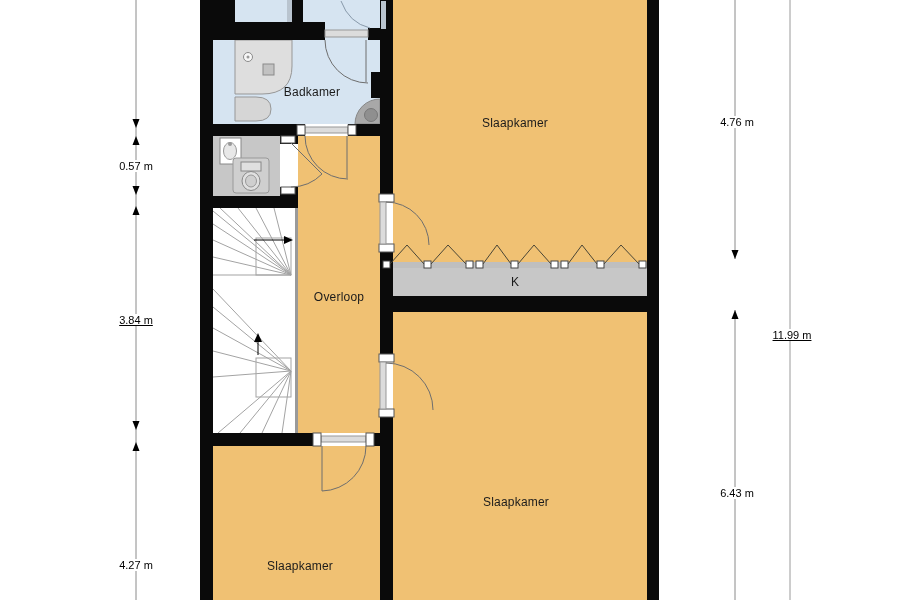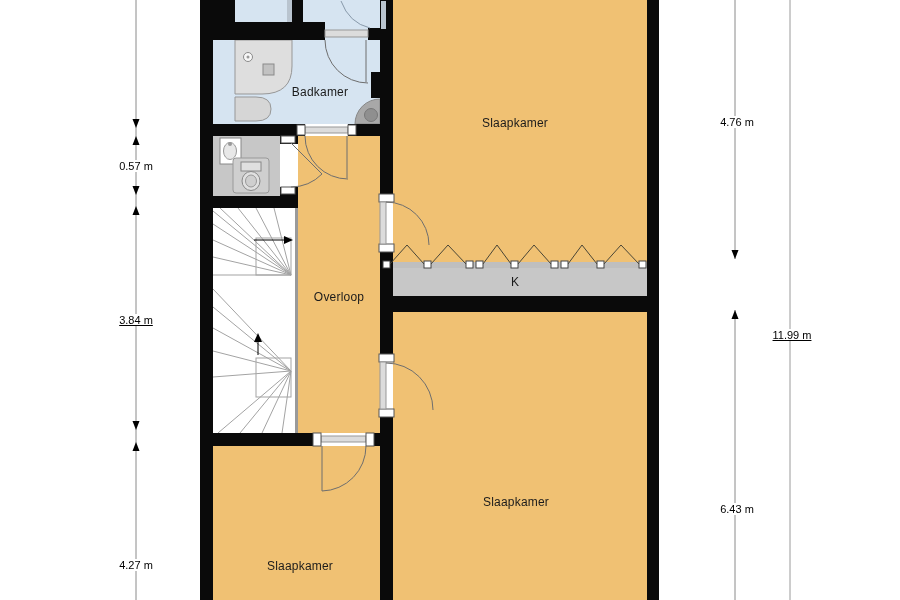--- a/index.html
+++ b/index.html
@@ -167,26 +167,26 @@
       <line x1="735" y1="0" x2="735" y2="259" stroke="#8a8a8a"></line>
       <line x1="735" y1="310" x2="735" y2="600" stroke="#8a8a8a"></line>
       <g fill="#000">
         <polygon points="731.5,250 738.5,250 735,259"></polygon>
         <polygon points="731.5,319 738.5,319 735,310"></polygon>
       </g>
       <line x1="790" y1="0" x2="790" y2="600" stroke="#9a9a9a"></line>
     </g>
   </svg>
 
-  <div class="lbl room-label" style="left:320px;top:92px;text-align:right;">Badkamer</div>
+  <div class="lbl room-label" style="left:312px;top:92px;text-align:right;">Badkamer</div>
   <div class="lbl room-label" style="left:515px;top:123px;">Slaapkamer</div>
   <div class="lbl room-label" style="left:339px;top:297px;">Overloop</div>
   <div class="lbl room-label" style="left:515px;top:282px;">K</div>
   <div class="lbl room-label" style="left:516px;top:502px;">Slaapkamer</div>
   <div class="lbl room-label" style="left:300px;top:566px;">Slaapkamer</div>
 
   <div class="lbl dim-label" style="left:136px;top:166px;">0.57 m</div>
   <div class="lbl dim-label" style="left:136px;top:320px;text-decoration:underline;">3.84 m</div>
   <div class="lbl dim-label" style="left:136px;top:565px;text-align:right;">4.27 m</div>
   <div class="lbl dim-label" style="left:737px;top:122px;">4.76 m</div>
   <div class="lbl dim-label" style="left:792px;top:335px;text-decoration:underline;">11.99 m</div>
-  <div class="lbl dim-label" style="left:737px;top:509px;">6.43 m</div>
+  <div class="lbl dim-label" style="left:737px;top:493px;">6.43 m</div>
 </div>
 
 </body></html>

